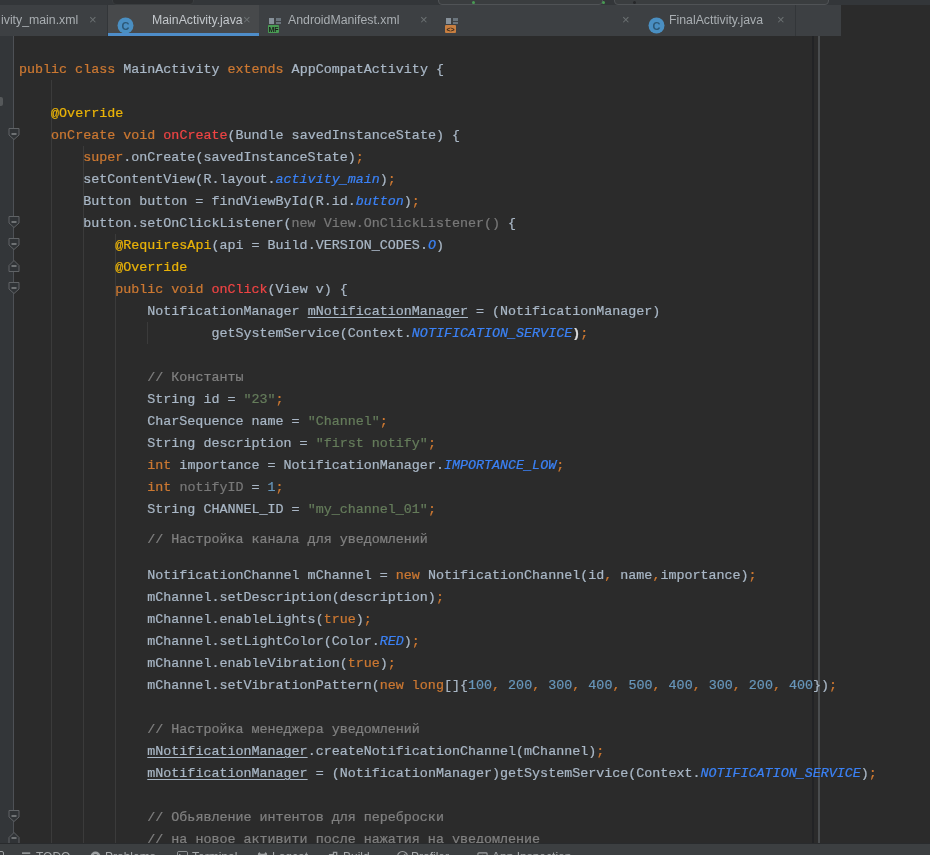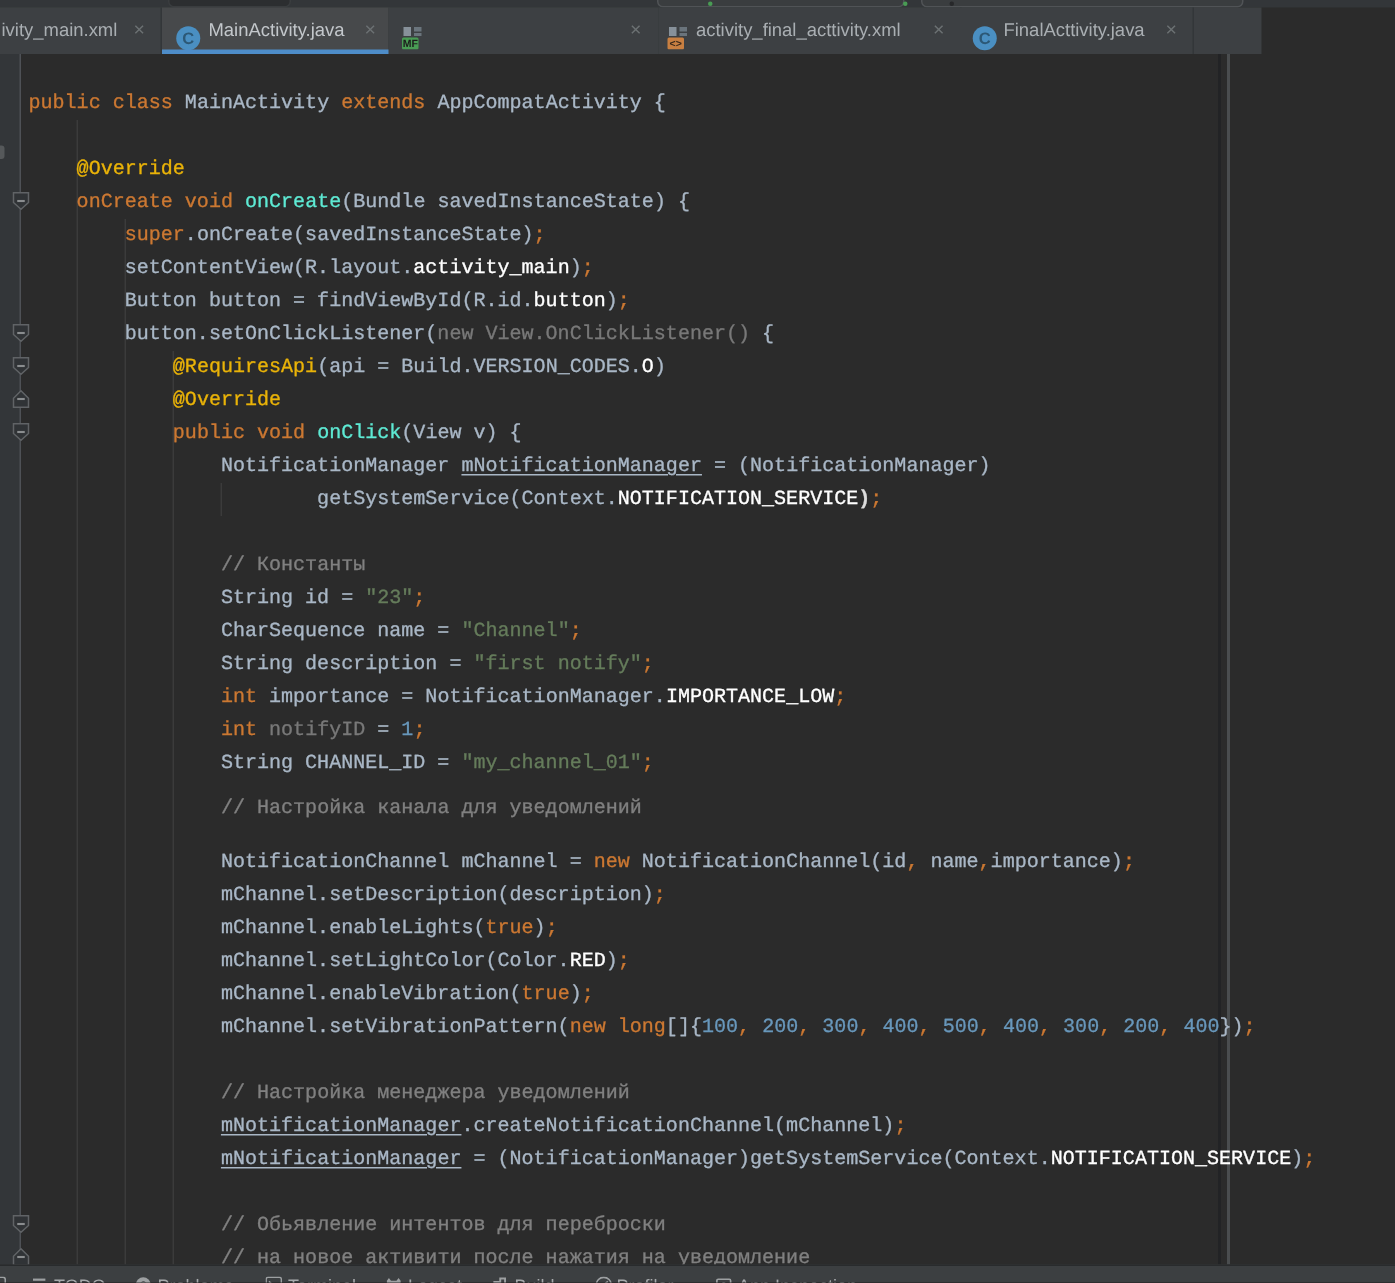--- a/index.html
+++ b/index.html
@@ -14,26 +14,26 @@
   .tabx{position:absolute;top:0;height:31px;line-height:29px;font-size:13px;color:#6c7173}
   #underline{position:absolute;left:108px;top:28px;width:151px;height:3.5px;background:#4e8dc9}
   #gutter{position:absolute;left:0;top:36px;width:14px;height:807px;background:#333639}
   #gutline{position:absolute;left:13px;top:36px;width:1px;height:807px;background:#4e5156}
   .ig{position:absolute;width:1px;background:#3b3b3b}
   .fold{position:absolute;left:7px;width:14px;height:14px}
   #margind{position:absolute;left:812px;top:36px;width:2px;height:807px;background:#222325}
   #marginl{position:absolute;left:818px;top:36px;width:2px;height:807px;background:#4a4d4f}
   .ln{position:absolute;left:19px;height:22px;font-family:"Liberation Mono",monospace;font-size:13.36px;line-height:22px;white-space:pre;color:#a9b7c6;-webkit-text-stroke:0.22px currentColor}
   .k{color:#cc7832}
-  .m{color:#5eead4}
+  .m{color:#ef4444}
   .a{color:#eab308}
   .s{color:#657c5b}
   .n{color:#6897bb}
   .c{color:#808080}
-  .f{color:#ffffff;}
+  .f{color:#3b82f6;font-style:italic}
   .g{color:#787878}
   .u{text-decoration:underline;text-underline-offset:2px}
   .b{color:#dcdcdc;font-weight:bold}
   #statusbar{position:absolute;left:0;top:843px;width:930px;height:12px;background:#3c3f41;border-top:1px solid #292b2d;box-sizing:border-box}
   .sbi{position:absolute;top:7px;width:11px;height:11px}
   .sbl{position:absolute;top:6px;font-size:12px;color:#a6a9ab;white-space:nowrap}
 </style>
 </head>
 <body>
 <div id="topstrip">
@@ -49,38 +49,38 @@
   <div class="tab sel" style="left:108px;width:151px"></div>
   <div class="tab" style="left:259px;width:180px"></div>
   <div class="tab" style="left:439px;width:201px"></div>
   <div class="tab" style="left:640px;width:155px"></div>
   <div class="tablbl" style="left:1px">ivity_main.xml</div>
   <div class="tabx" style="left:89px">×</div>
   <svg class="cicon" style="position:absolute;left:117px;top:12px" width="17" height="17" viewBox="0 0 17 17">
     <circle cx="8.5" cy="8.5" r="8" fill="#4a8fc2"></circle>
     <text x="8.5" y="12.5" font-size="11" font-family="Liberation Sans" fill="#2c5876" text-anchor="middle" font-weight="bold">C</text>
   </svg>
-  <div class="tablbl" style="left:139px;color:#c3c7cb">MainActivity.java</div>
+  <div class="tablbl" style="left:152px;color:#c3c7cb">MainActivity.java</div>
   <div class="tabx" style="left:243px">×</div>
   <svg style="position:absolute;left:267px;top:12px" width="16" height="16" viewBox="0 0 16 16">
     <rect x="2" y="1" width="5" height="6" fill="#87919a"></rect>
     <rect x="9" y="1" width="5" height="3" fill="#6a747c"></rect>
     <rect x="9" y="5" width="5" height="2" fill="#6a747c"></rect>
     <rect x="1" y="8" width="11" height="8" rx="1" fill="#499c54"></rect>
     <text x="6.5" y="14.5" font-size="7" font-family="Liberation Sans" fill="#1c1c1c" text-anchor="middle" font-weight="bold">MF</text>
   </svg>
+  <div class="tablbl" style="left:288px">AndroidManifest.xml</div>
   <div class="tabx" style="left:420px">×</div>
   <svg style="position:absolute;left:444px;top:12px" width="16" height="16" viewBox="0 0 16 16">
     <rect x="2" y="1" width="5" height="6" fill="#87919a"></rect>
     <rect x="9" y="1" width="5" height="3" fill="#6a747c"></rect>
     <rect x="9" y="5" width="5" height="2" fill="#6a747c"></rect>
     <rect x="1" y="8" width="11" height="8" rx="1" fill="#c87f41"></rect>
     <text x="6.5" y="14.5" font-size="7" font-family="Liberation Sans" fill="#35261a" text-anchor="middle" font-weight="bold">&lt;&gt;</text>
   </svg>
-  <div class="tablbl" style="left:464px">activity_final_acttivity.xml</div>
   <div class="tabx" style="left:622px">×</div>
   <svg style="position:absolute;left:648px;top:12px" width="17" height="17" viewBox="0 0 17 17">
     <circle cx="8.5" cy="8.5" r="8" fill="#4a8fc2"></circle>
     <text x="8.5" y="12.5" font-size="11" font-family="Liberation Sans" fill="#2c5876" text-anchor="middle" font-weight="bold">C</text>
   </svg>
   <div class="tablbl" style="left:669px">FinalActtivity.java</div>
   <div class="tabx" style="left:777px">×</div>
   <div id="underline"></div>
 </div>
 

